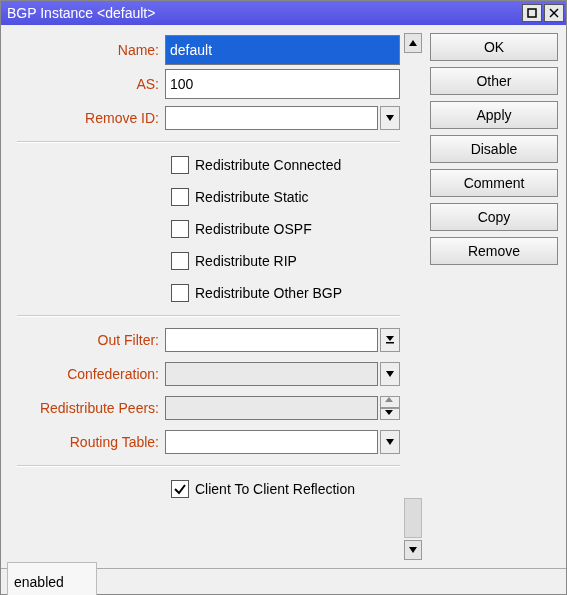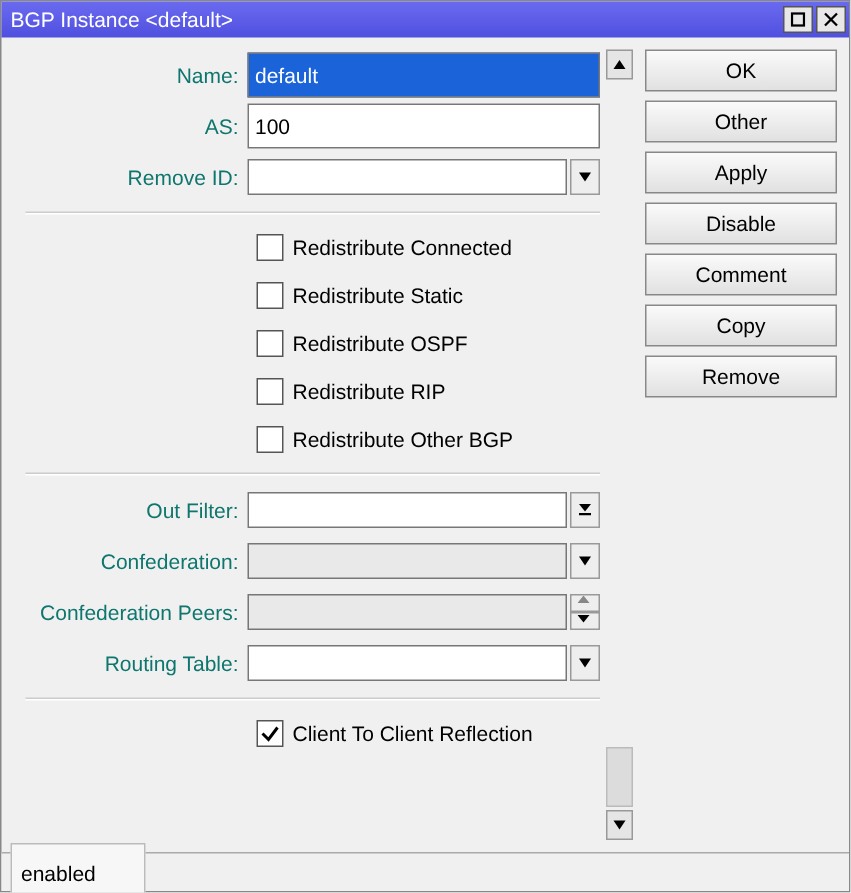--- a/index.html
+++ b/index.html
@@ -87,21 +87,21 @@
   }
   .row {
     display: flex;
     align-items: center;
     height: 34px;
   }
   .label {
     width: 156px;
     text-align: right;
     padding-right: 6px;
-    color: #0f766e;
+    color: #c2410c;
   }
   .input-wrap {
     flex: 1;
     display: flex;
     align-items: center;
     height: 24px;
   }
   input.textfield {
     flex: 1;
     height: 30px;
@@ -299,21 +299,21 @@
               </div>
               <div class="dd-btn" style="border:1px solid #999;height:24px;margin-left:2px;">
                 <svg class="tri">
                     <polygon points="1,2 9,2 5,8" fill="#000"></polygon>
                   </svg>
               </div>
             </div>
           </div>
 
           <div class="row">
-            <div class="label">Confederation Peers:</div>
+            <div class="label">Redistribute Peers:</div>
             <div class="input-wrap">
               <div class="dropdown disabled">
                 <span style="flex:1;padding-left:4px;"></span>
               </div>
               <div class="spin-col">
                 <div class="spin-btn">
                   <svg class="tri" width="8" height="6">
                       <polygon points="0,5 8,5 4,0" fill="#888"></polygon>
                     </svg>
                 </div>

